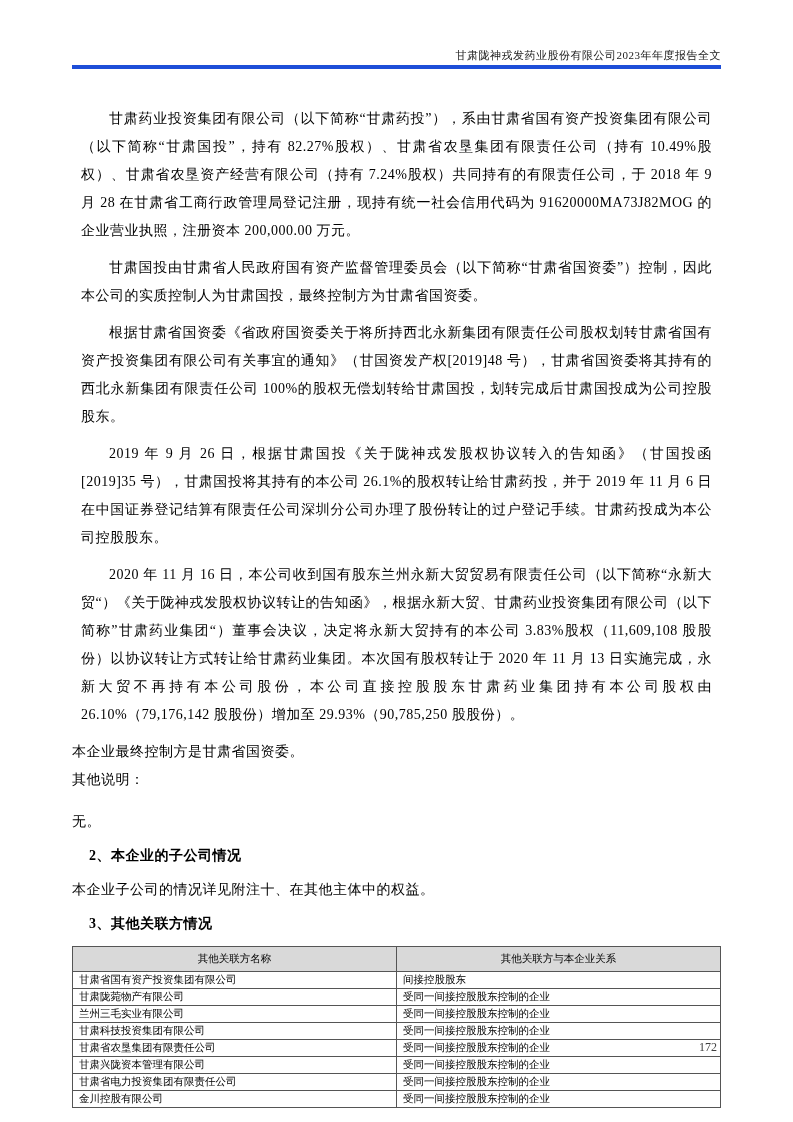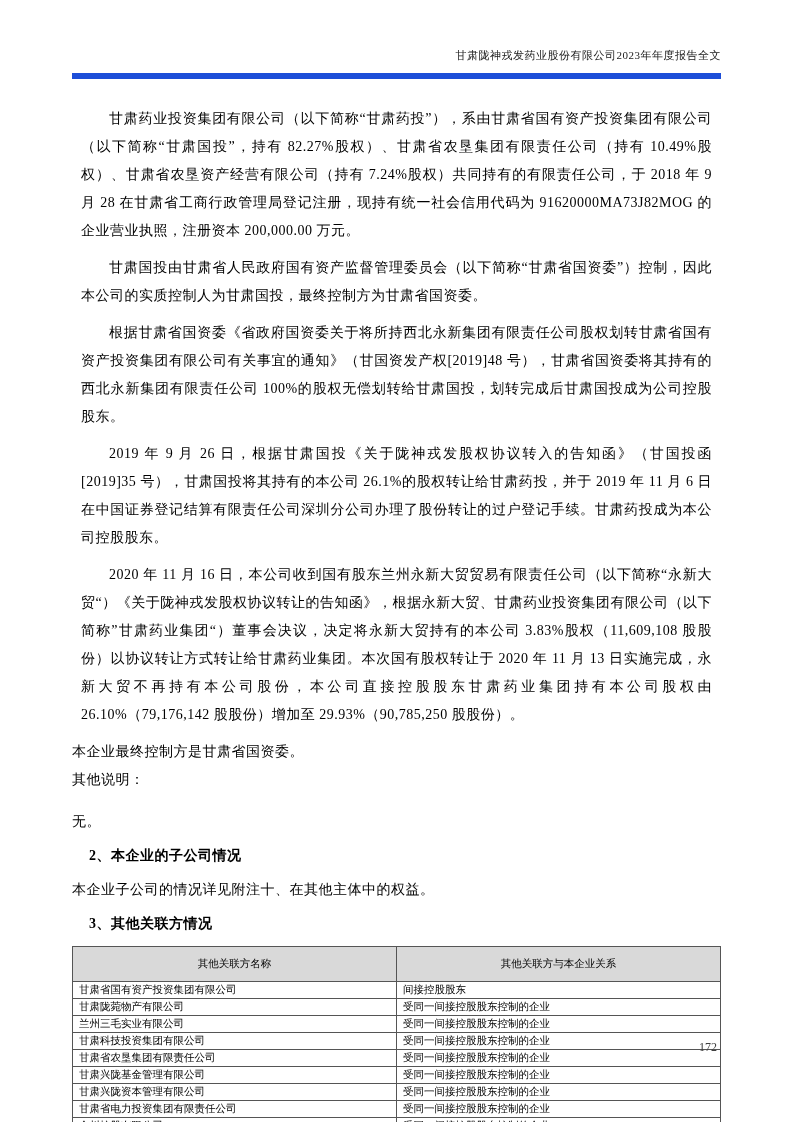--- a/index.html
+++ b/index.html
@@ -16,22 +16,22 @@
     }
     .page-header {
       position: absolute;
       top: 48px;
       left: 72px;
       right: 72px;
       text-align: right;
       font-size: 11px;
       letter-spacing: 0.5px;
       color: #1a1a1a;
-      padding-bottom: 10px;
-      border-bottom: 6px solid #1d4ed8;
+      padding-bottom: 2px;
+      border-bottom: 4px solid #1d4ed8;
     }
     .content {
       position: absolute;
       top: 96px;
       left: 72px;
       right: 72px;
     }
     .para {
       margin: 9px;
       font-size: 14px;
@@ -65,21 +65,21 @@
       font-size: 10.5px;
       line-height: 12px;
       padding: 2px 6px;
       font-weight: normal;
       overflow: hidden;
       white-space: nowrap;
     }
     .related th {
       background: #d9d9d9;
       text-align: center;
-      height: 35px;
+      height: 25px;
     }
     .related td {
       text-align: left;
       height: 17px;
     }
     .related th.col-name, .related td.col-name { width: 50%; }
     .page-footer {
       position: absolute;
       top: 1040px;
       right: 76px;
@@ -136,24 +136,20 @@
         </tr>
         <tr>
           <td class="col-name">甘肃科技投资集团有限公司</td>
           <td>受同一间接控股股东控制的企业</td>
         </tr>
         <tr>
           <td class="col-name">甘肃省农垦集团有限责任公司</td>
           <td>受同一间接控股股东控制的企业</td>
         </tr>
         <tr>
-          <td class="col-name">甘肃兴陇基金管理有限公司</td>
-          <td>受同一间接控股股东控制的企业</td>
-        </tr>
-        <tr>
           <td class="col-name">甘肃兴陇资本管理有限公司</td>
           <td>受同一间接控股股东控制的企业</td>
         </tr>
         <tr>
           <td class="col-name">甘肃省电力投资集团有限责任公司</td>
           <td>受同一间接控股股东控制的企业</td>
         </tr>
         <tr>
           <td class="col-name">金川控股有限公司</td>
           <td>受同一间接控股股东控制的企业</td>

